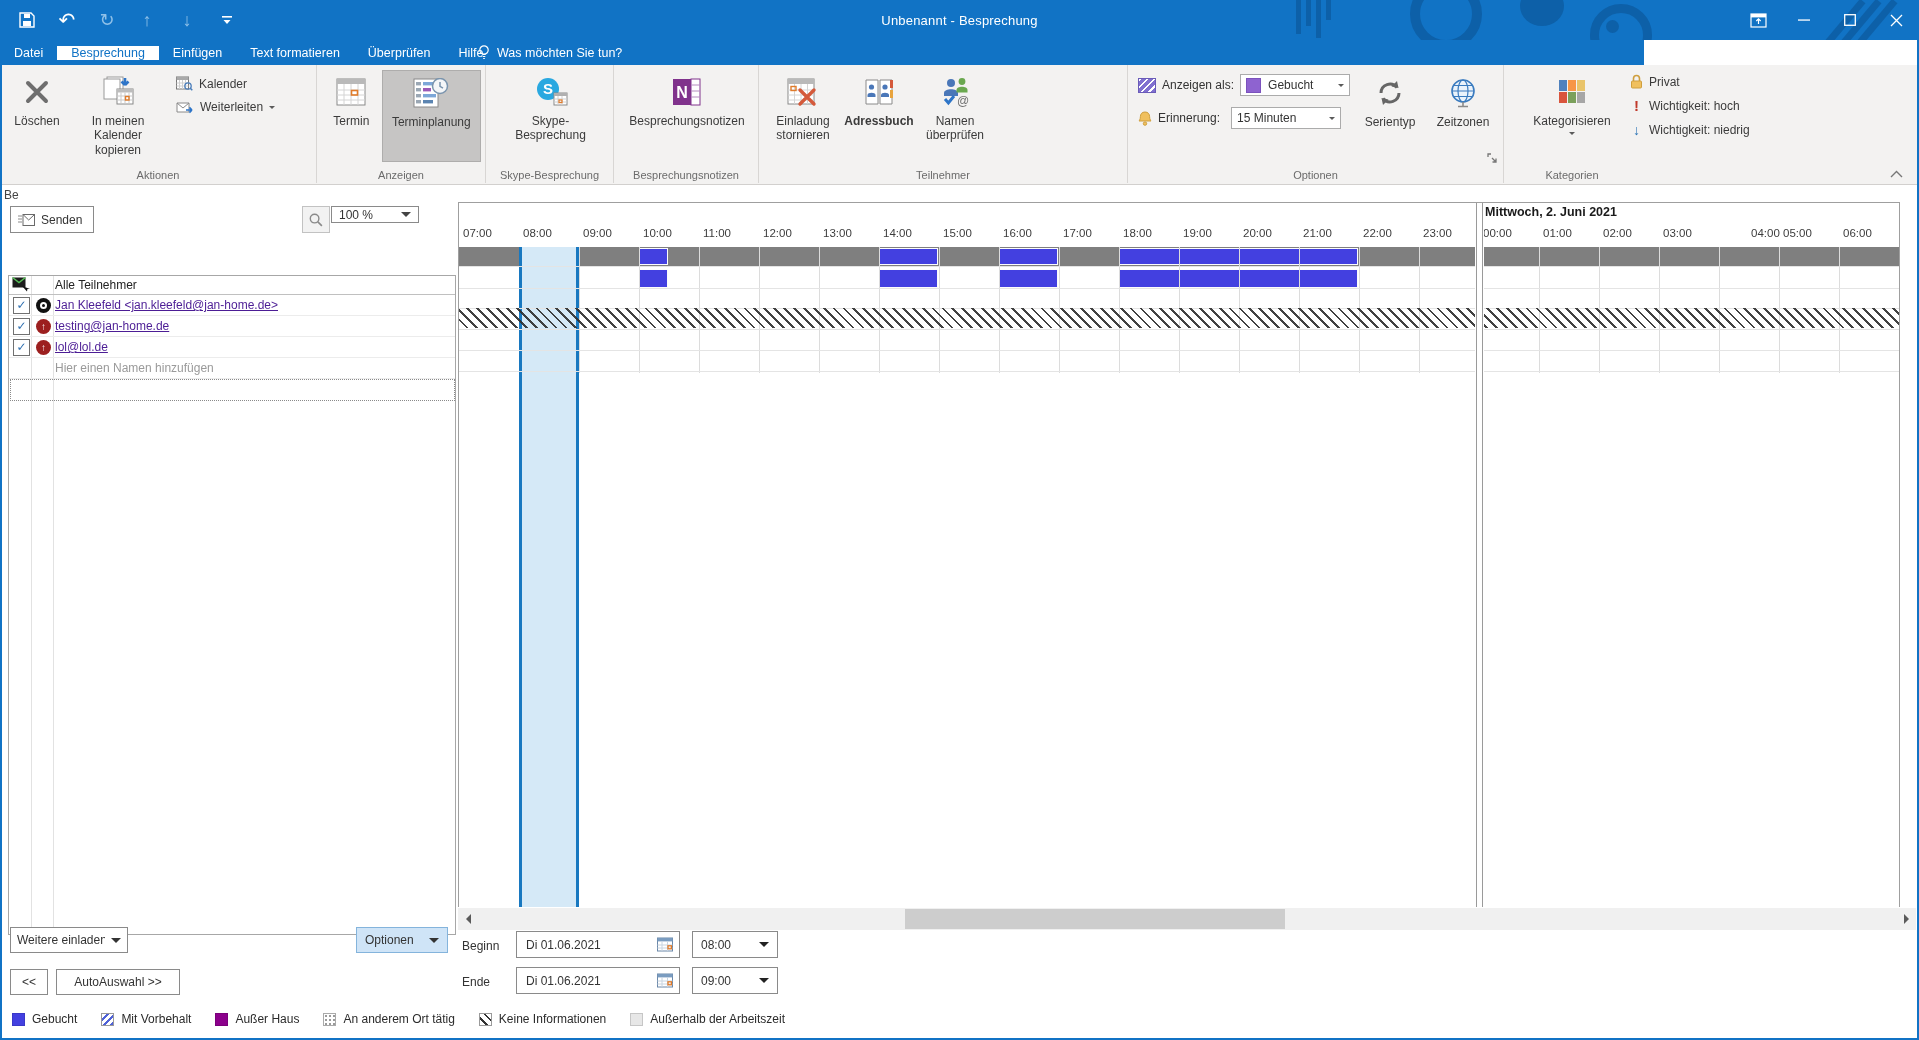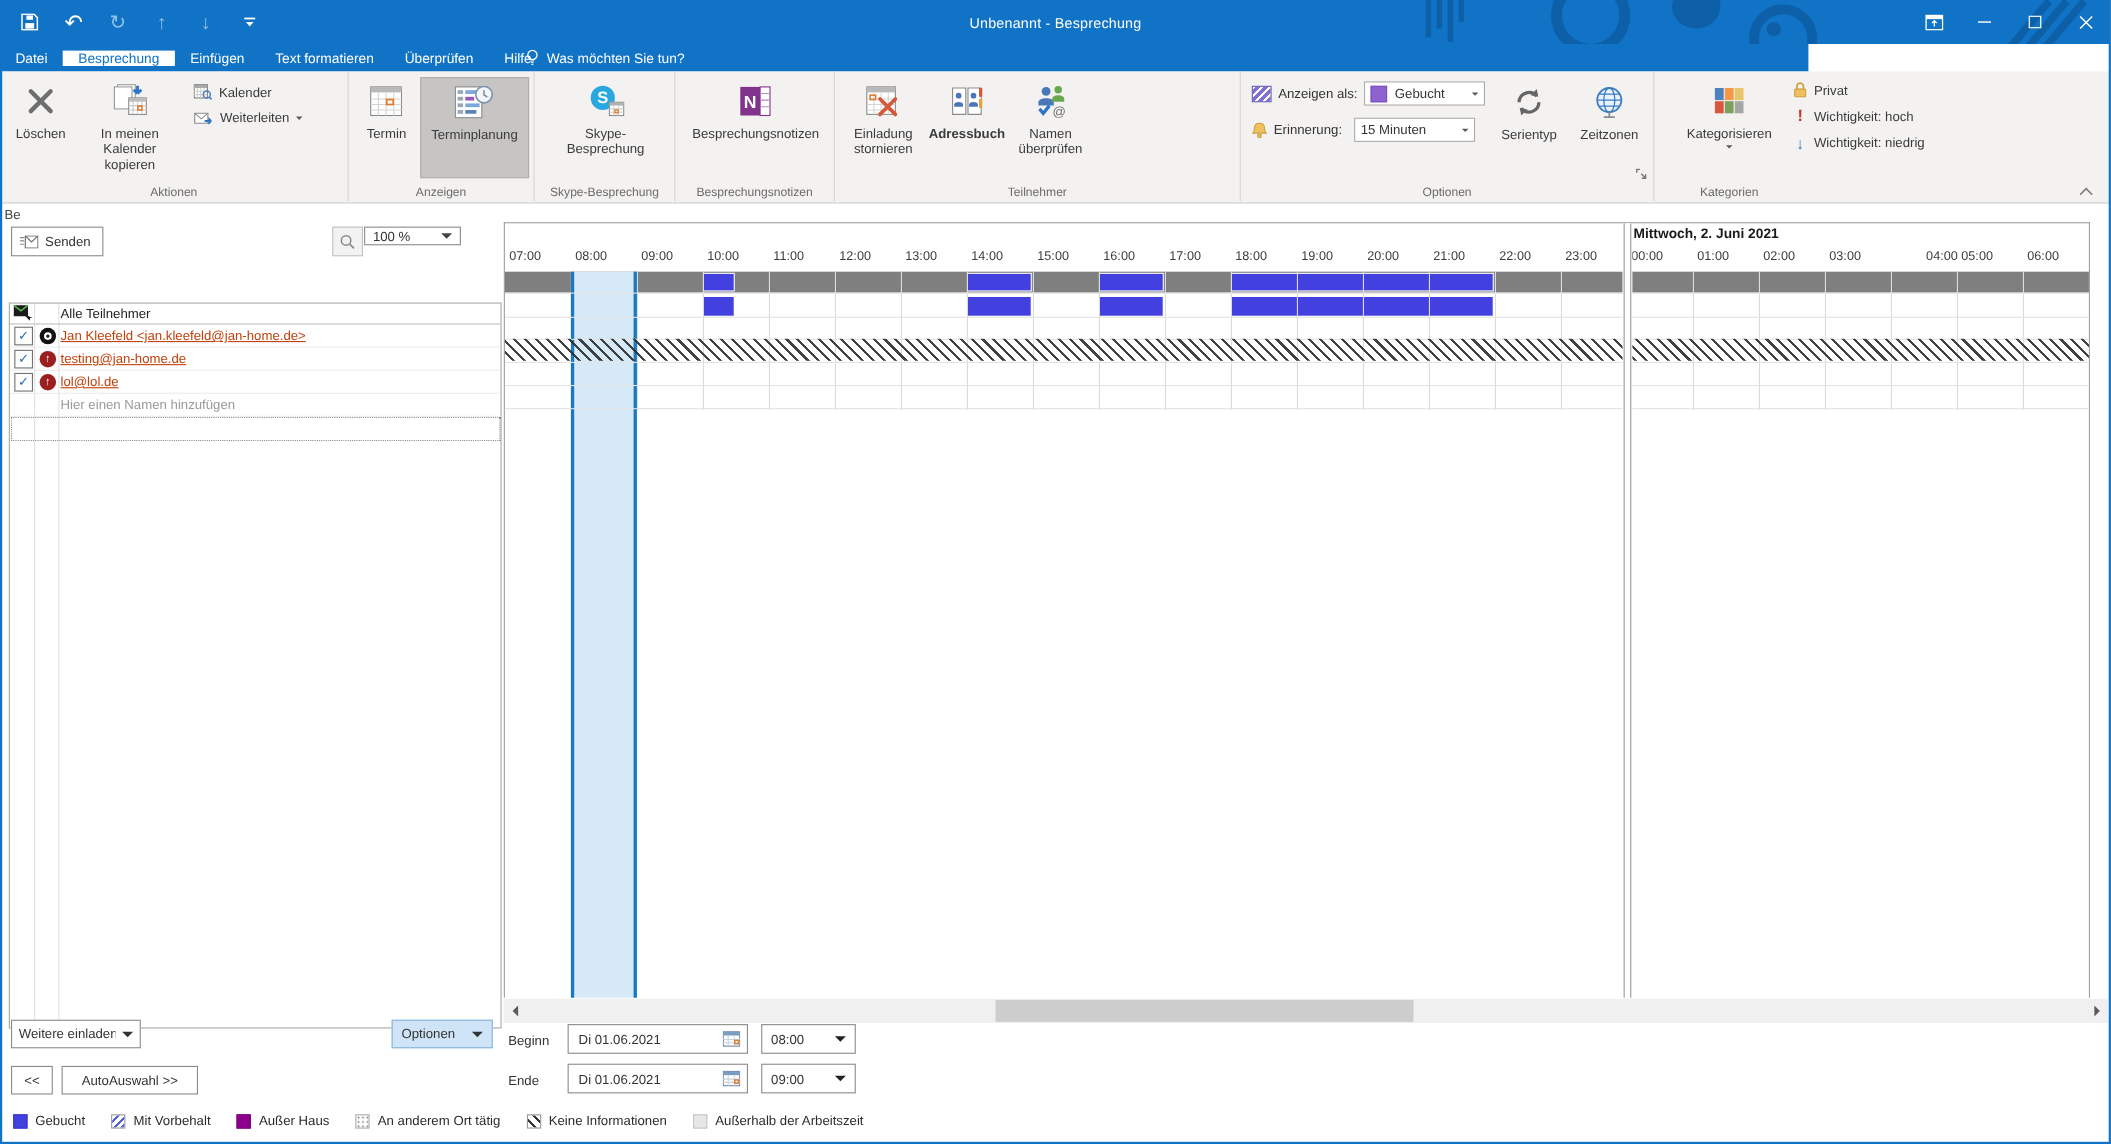--- a/index.html
+++ b/index.html
@@ -48,21 +48,21 @@
   .zoomdd{position:absolute;left:331px;top:206px;width:88px;height:17px;justify-content:space-between;padding:0 7px;text-align:right;}
   
   .apanel{position:absolute;left:8px;top:246px;width:448px;height:660px;border:1px solid #a7a7a7;background:#fff;box-sizing:border-box;margin-top:29px;}
   .acolline{position:absolute;top:0;bottom:0;width:1px;background:#e2e2e2;}
   .ahead{position:absolute;left:0;top:0;width:100%;height:19px;border-bottom:1px solid #c0c0c0;display:flex;align-items:center;box-sizing:border-box;}
   .ahead .ttl{position:absolute;left:46px;color:#222;}
   .arow{position:absolute;left:0;width:100%;height:21px;border-bottom:1px solid #ececec;display:flex;align-items:center;box-sizing:border-box;}
   .acheck{position:absolute;left:4px;width:15px;height:15px;border:1px solid #707070;background:#fff;display:flex;align-items:center;justify-content:center;
           color:#2e6fb0;font-weight:bold;font-size:12px;line-height:1;}
   .aicon{position:absolute;left:27px;width:15px;height:15px;border-radius:50%;display:flex;align-items:center;justify-content:center;}
-  .aname{position:absolute;left:46px;color:#c2410c;text-decoration:underline;white-space:nowrap;}
+  .aname{position:absolute;left:46px;color:#4c1d95;text-decoration:underline;white-space:nowrap;}
   .aplace{position:absolute;left:46px;color:#9a9a9a;}
   .afocus{position:absolute;left:1px;width:calc(100% - 3px);height:20px;border:1px dotted #8a8a8a;}
   
   .tl{position:absolute;left:458px;top:202px;width:1440px;height:704px;border-left:1px solid #9f9f9f;border-right:1px solid #9f9f9f;border-top:1px solid #9f9f9f;box-sizing:content-box;background:#fff;}
   .dayhdr{position:absolute;top:2px;height:18px;font-weight:bold;font-size:12.5px;color:#1a1a1a;white-space:nowrap;}
   .hlabel{position:absolute;top:24px;font-size:11.5px;color:#3c3c3c;white-space:nowrap;}
   .gridline{position:absolute;top:44px;width:1px;height:126px;background:#dcdcdc;z-index:3;}
   .rowline{position:absolute;left:0;width:100%;height:1px;background:#e4e4e4;z-index:6;}
   .band-all{position:absolute;left:0;top:44px;width:100%;height:19px;background:#7f7f7f;z-index:1;}
   .band-row{position:absolute;left:0;width:100%;z-index:2;}

